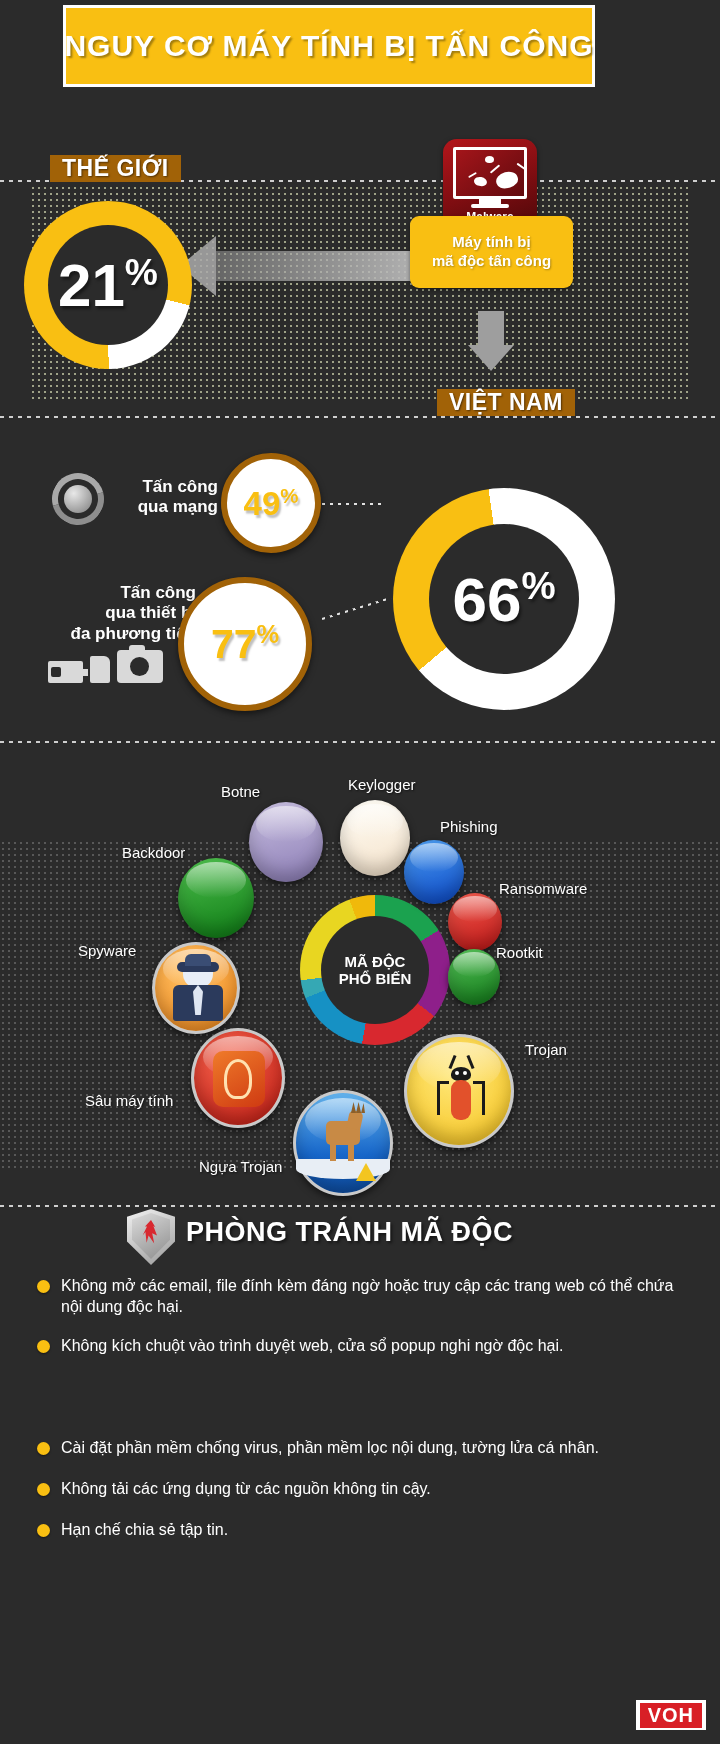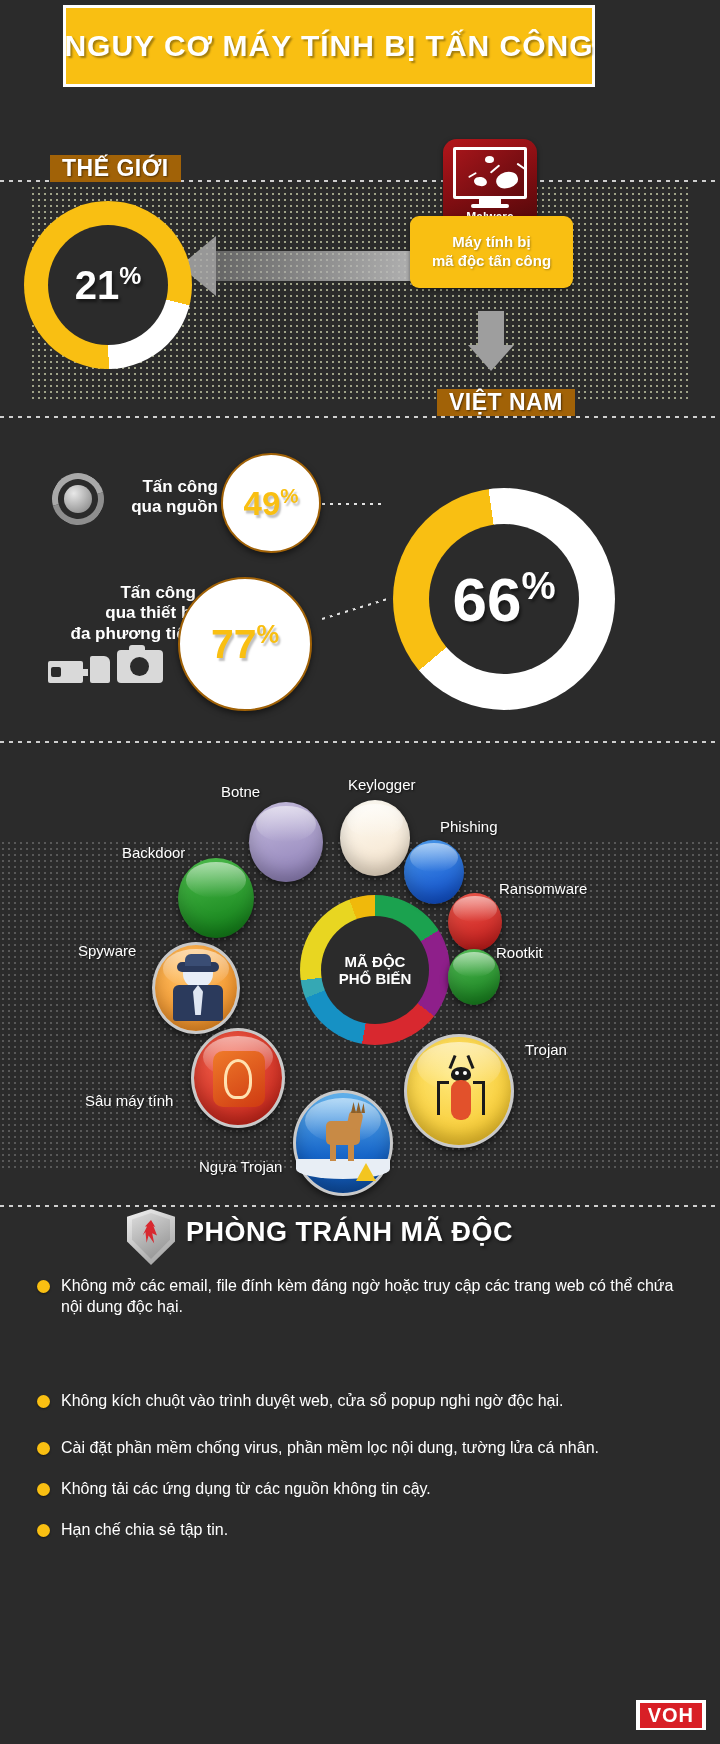--- a/index.html
+++ b/index.html
@@ -61,21 +61,21 @@
     text-shadow: 2px 3px 3px rgba(0,0,0,.45);
   }
   .donut .val .pct { font-size: .62em; vertical-align: super; }
 
   
   #donut-world {
     left: 24px; top: 201px; width: 168px; height: 168px;
     background: conic-gradient(from 104deg, #ffffff 0deg 75.6deg, #f9bf12 75.6deg 360deg);
   }
   #donut-world .hole { width: 120px; height: 120px; }
-  #donut-world .val { font-size: 40px; color: #ffffff; }
+  #donut-world .val { font-size: 60px; color: #ffffff; }
 
   
   #donut-vn {
     left: 393px; top: 488px; width: 222px; height: 222px;
     background: conic-gradient(from 230deg, #f9bf12 0deg 122deg, #ffffff 122deg 360deg);
   }
   #donut-vn .hole { width: 150px; height: 150px; }
   #donut-vn .val { font-size: 62px; color: #ffffff; }
 
   
@@ -141,21 +141,21 @@
   }
   .arrow-left .lshaft {
     width: 214px; height: 30px;
     background: linear-gradient(to left, rgba(190,190,190,.95), rgba(150,150,150,.55));
   }
   #arrow-world { left: 180px; top: 236px; }
 
   
   .bubble {
     position: absolute; border-radius: 50%;
-    background: #ffffff; border: 2px solid #a16207;
+    background: #ffffff; border: 6px solid #a16207;
     display: flex; align-items: center; justify-content: center;
     box-shadow: 0 3px 6px rgba(0,0,0,.5);
   }
   .bubble .bval {
     font-weight: bold; color: #f9bf12; white-space: nowrap;
     text-shadow: 2px 3px 2px rgba(0,0,0,.25);
   }
   .bubble .bval .pct { font-size: .62em; vertical-align: super; }
   #bubble-49 { left: 221px; top: 453px; width: 100px; height: 100px; }
   #bubble-49 .bval { font-size: 33px; }
@@ -351,21 +351,21 @@
   <div class="dotline" style="left:322px; top:618px; width:72px; transform:rotate(-17deg); transform-origin:left center;"></div>
 
   <div id="net-icon">
     <div class="ring"></div>
       <div class="ring2"></div>
       <div class="globe"></div>
   </div>
 
   <div class="stat-caption" id="cap-49">
     <span>Tấn công</span><br>
-    <span>qua nguồn</span>
+    <span>qua mạng</span>
   </div>
   <div class="bubble" id="bubble-49">
     <div class="bval"><span>49</span><span class="pct">%</span></div>
   </div>
 
   <div class="stat-caption" id="cap-77">
     <span>Tấn công</span><br>
     <span>qua thiết bị</span><br>
     <span>đa phương tiện</span>
   </div>
@@ -470,21 +470,21 @@
         <div class="inner"></div>
         <div class="flame"></div>
       </div>
   </div>
   <div id="prevent-title">PHÒNG TRÁNH MÃ ĐỘC</div>
 
   <div class="tip" style="top:1275px;">
     <div class="dot"></div>
     <div class="txt">Không mở các email, file đính kèm đáng ngờ hoặc truy cập các trang web có thể chứa nội dung độc hại.</div>
   </div>
-  <div class="tip" style="top:1390px;">
+  <div class="tip" style="top:1335px;">
     <div class="dot"></div>
     <div class="txt">Không kích chuột vào trình duyệt web, cửa sổ popup nghi ngờ độc hại.</div>
   </div>
   <div class="tip" style="top:1437px;">
     <div class="dot"></div>
     <div class="txt">Cài đặt phần mềm chống virus, phần mềm lọc nội dung, tường lửa cá nhân.</div>
   </div>
   <div class="tip" style="top:1478px;">
     <div class="dot"></div>
     <div class="txt">Không tải các ứng dụng từ các nguồn không tin cậy.</div>

